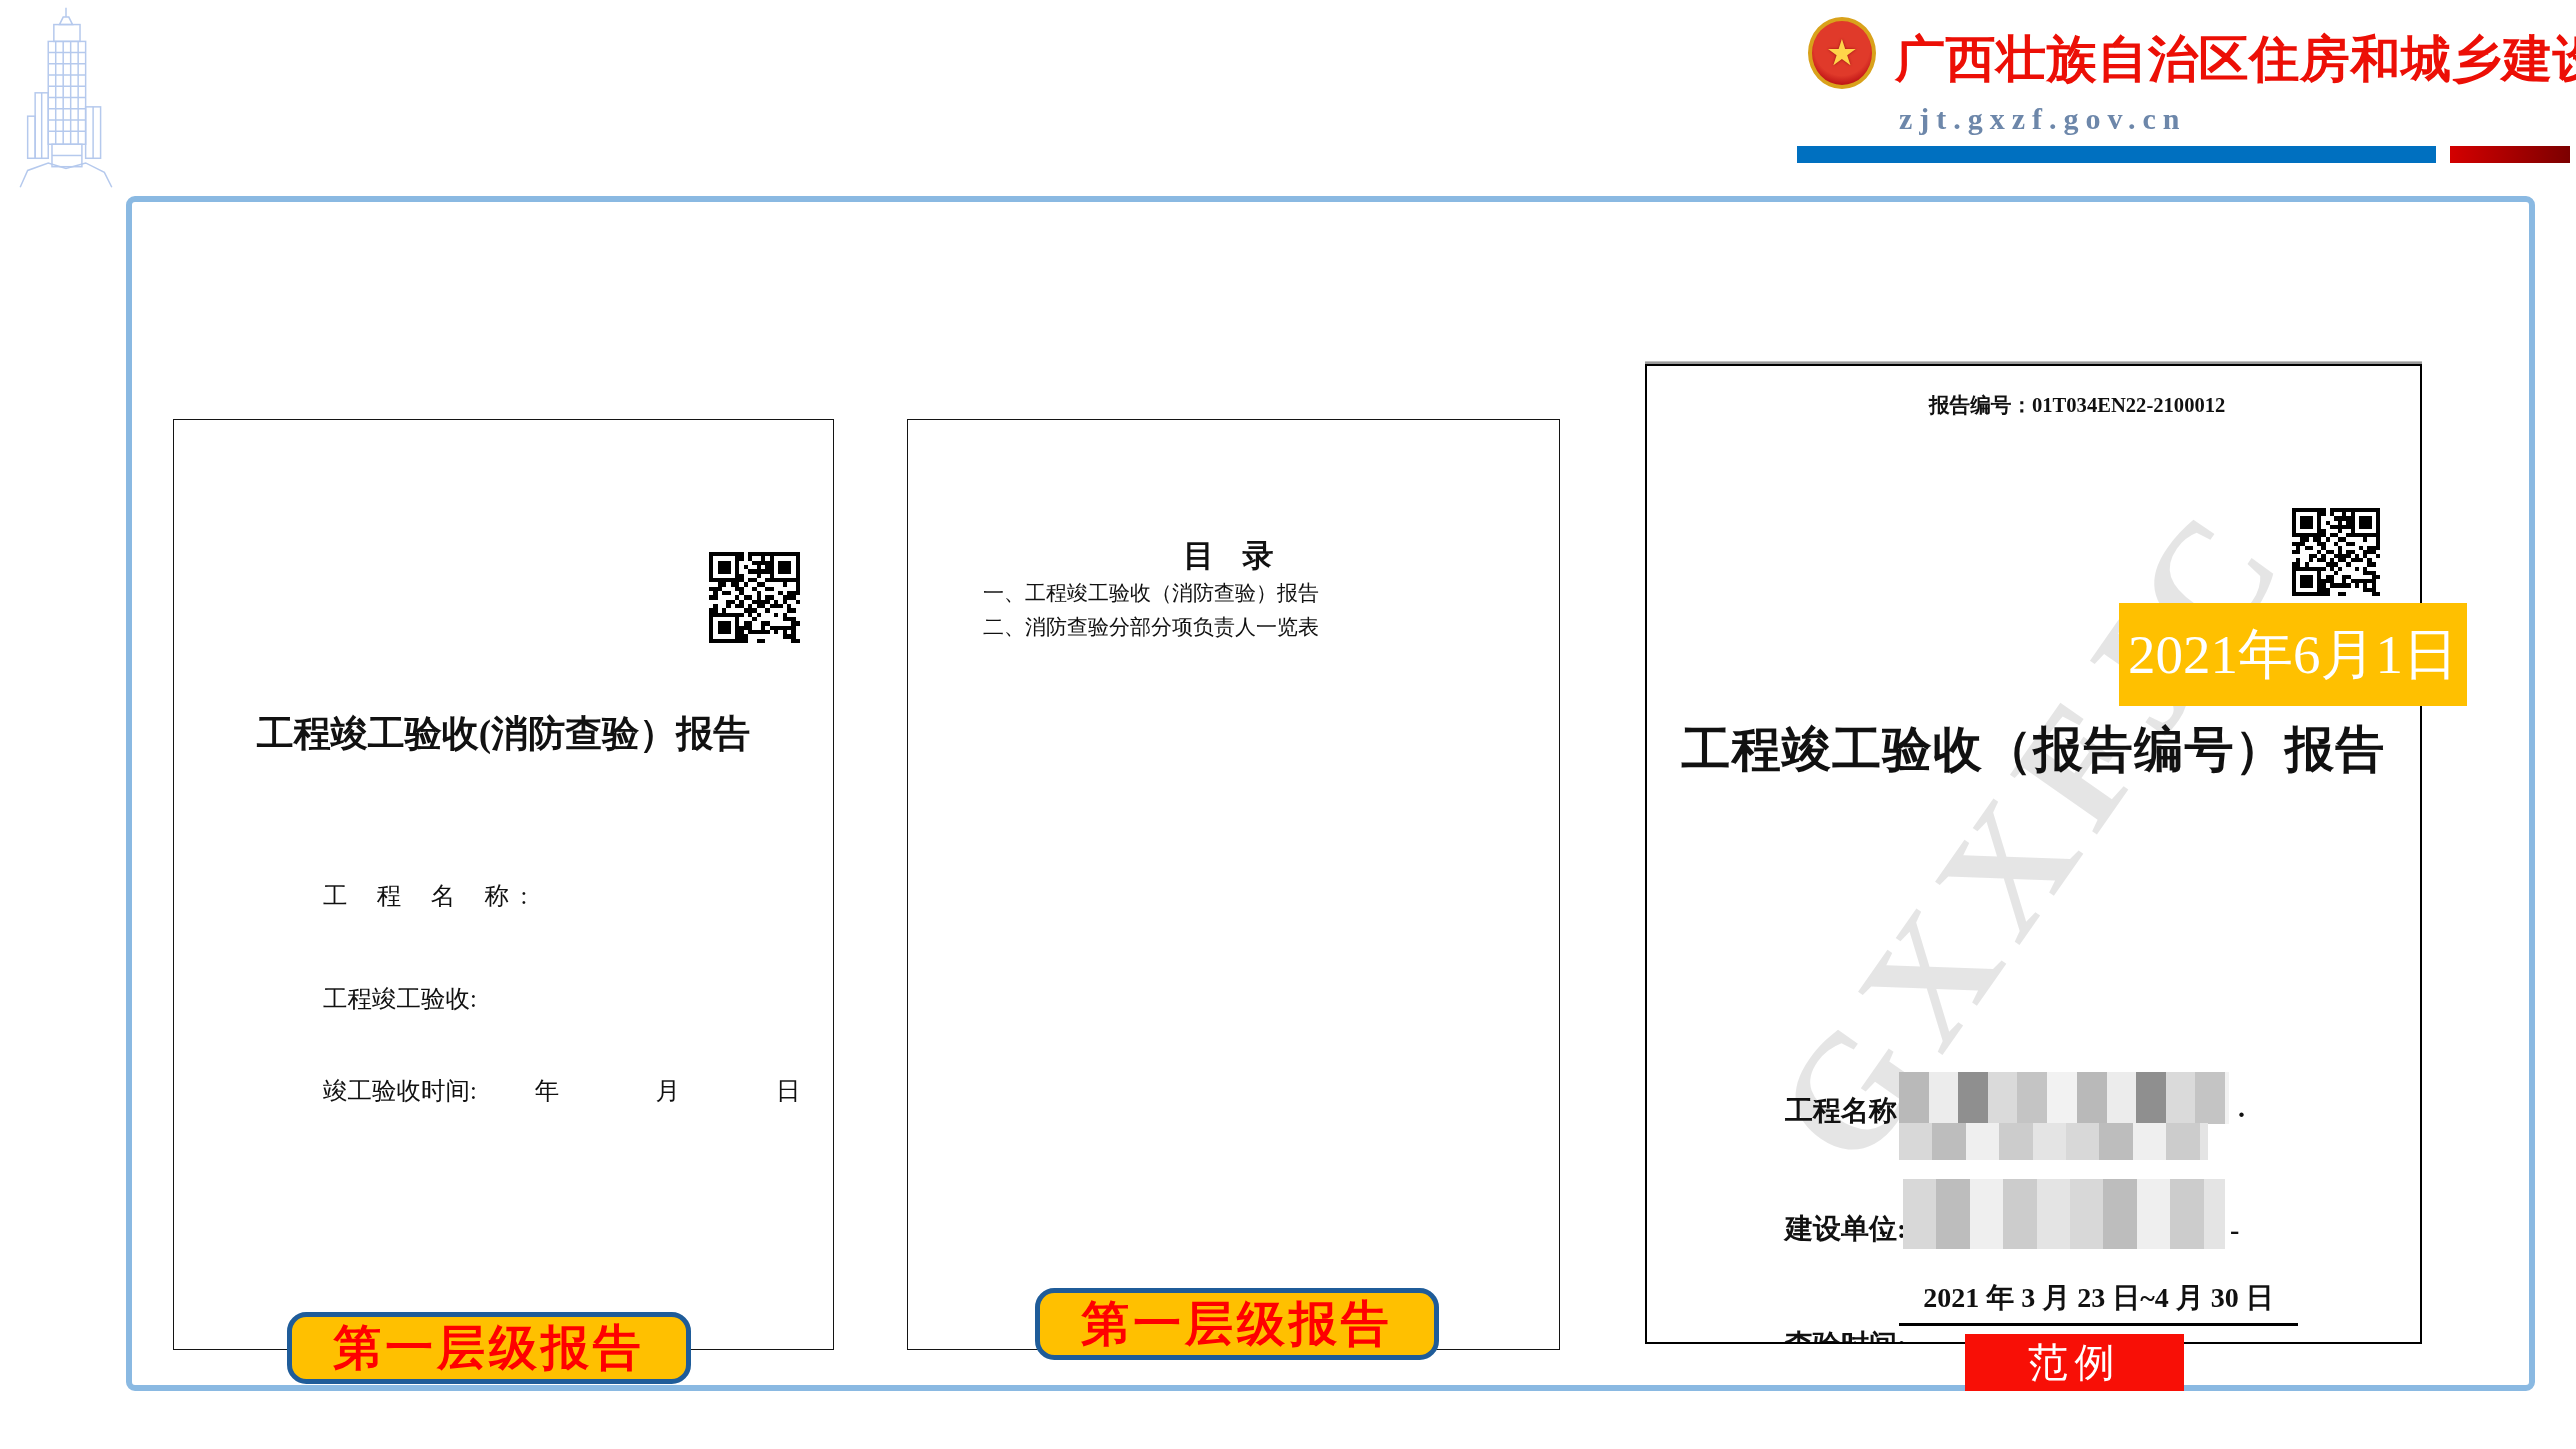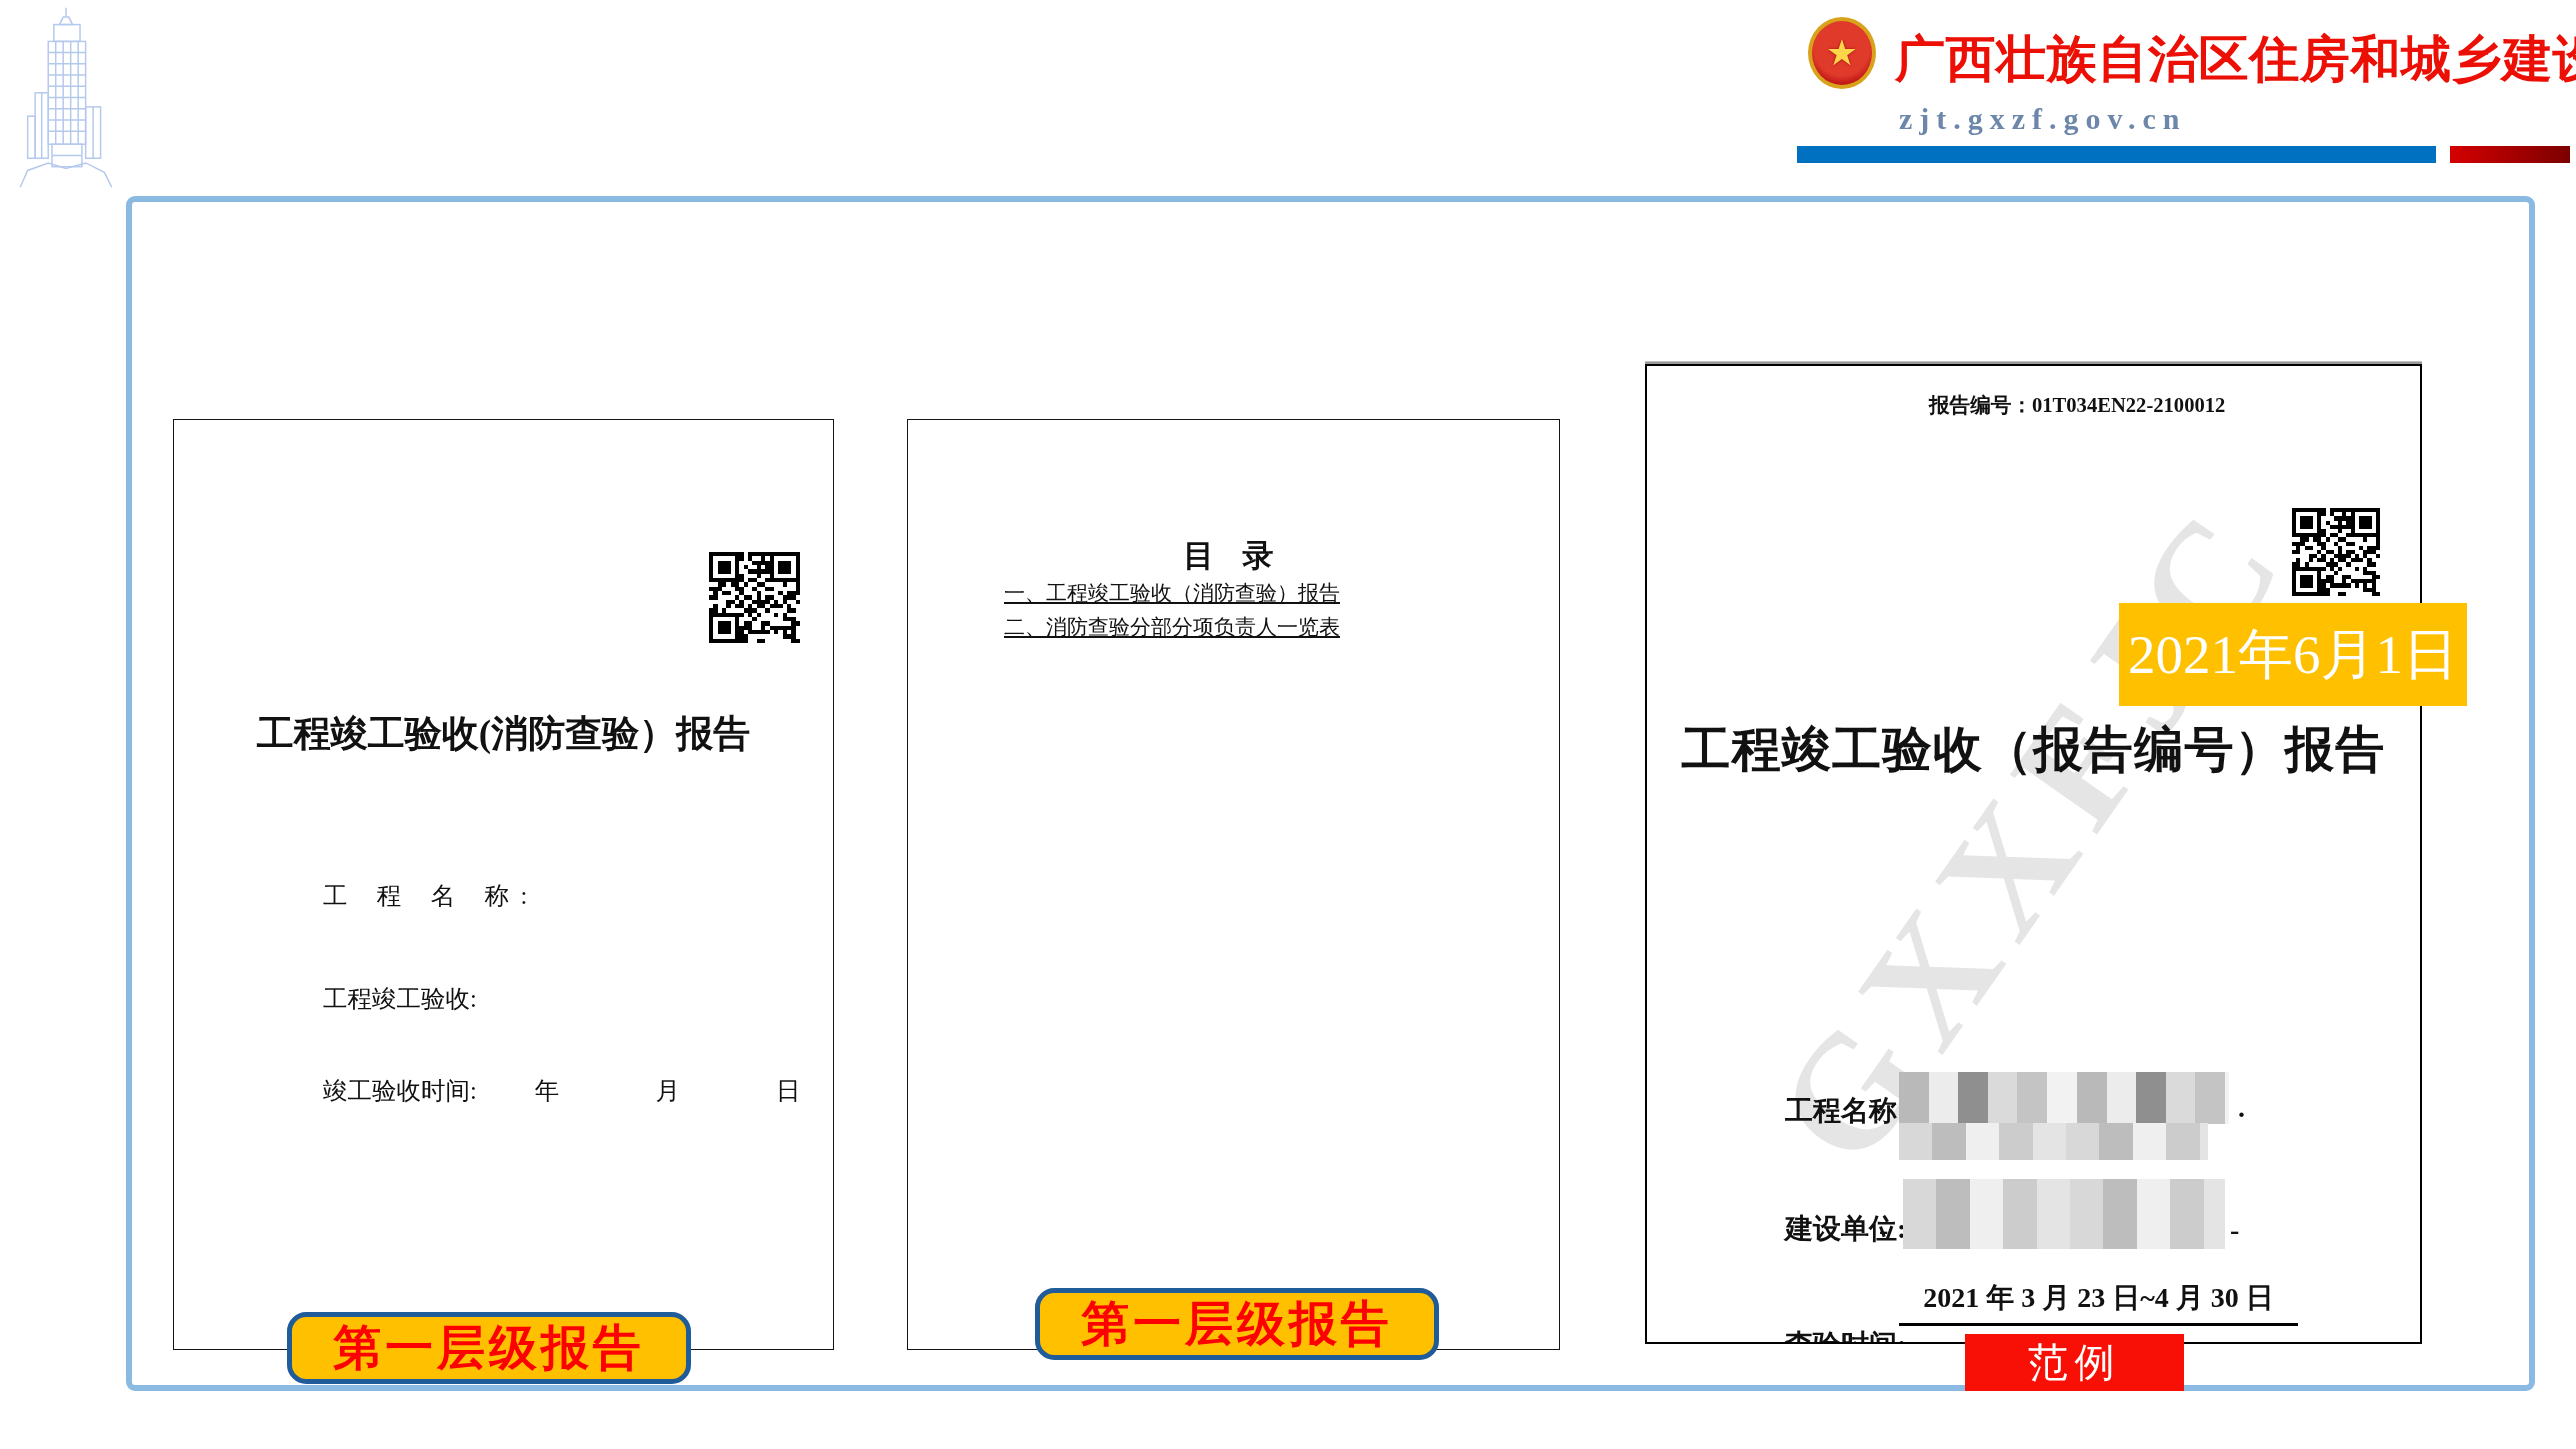--- a/index.html
+++ b/index.html
@@ -47,21 +47,21 @@
 
   .d1-title { position:absolute; top:289px; width:100%; text-align:center; font-size:37px; font-weight:bold; }
   .d1-field { position:absolute; left:149px; font-size:24.5px; white-space:nowrap; }
   .d1-f1 { top:459px; letter-spacing:11.6px; }
   .d1-f2 { top:562px; }
   .d1-f3 { top:654px; }
   .d1-f3 .val { margin-left:58px; letter-spacing:45px; }
 
   .toc-title { position:absolute; top:115px; width:100%; text-align:center; font-size:31px;
     font-weight:bold; letter-spacing:10.3px; }
-  .toc-item { position:absolute; left:96px; font-size:21px; white-space:nowrap;text-decoration:underline; }
+  .toc-item { position:absolute; left:75px; font-size:21px; white-space:nowrap; }
   .toc-i1 { top:159px; }
   .toc-i2 { top:193px; }
 
   .report-no { position:absolute; left:282px; top:24.5px; font-size:20.6px; font-weight:bold; white-space:nowrap; }
   .d3-title { position:absolute; top:351px; width:100%; text-align:center; font-size:49px;
     font-weight:bold; letter-spacing:1.3px; }
   .watermark { position:absolute; left:-52px; top:374px; width:876px; text-align:center;
     transform:rotate(-55deg); font-size:161px; font-weight:bold; color:rgba(110,110,110,0.18);
     letter-spacing:18px; white-space:nowrap; font-family:"Liberation Serif", serif; }
 

